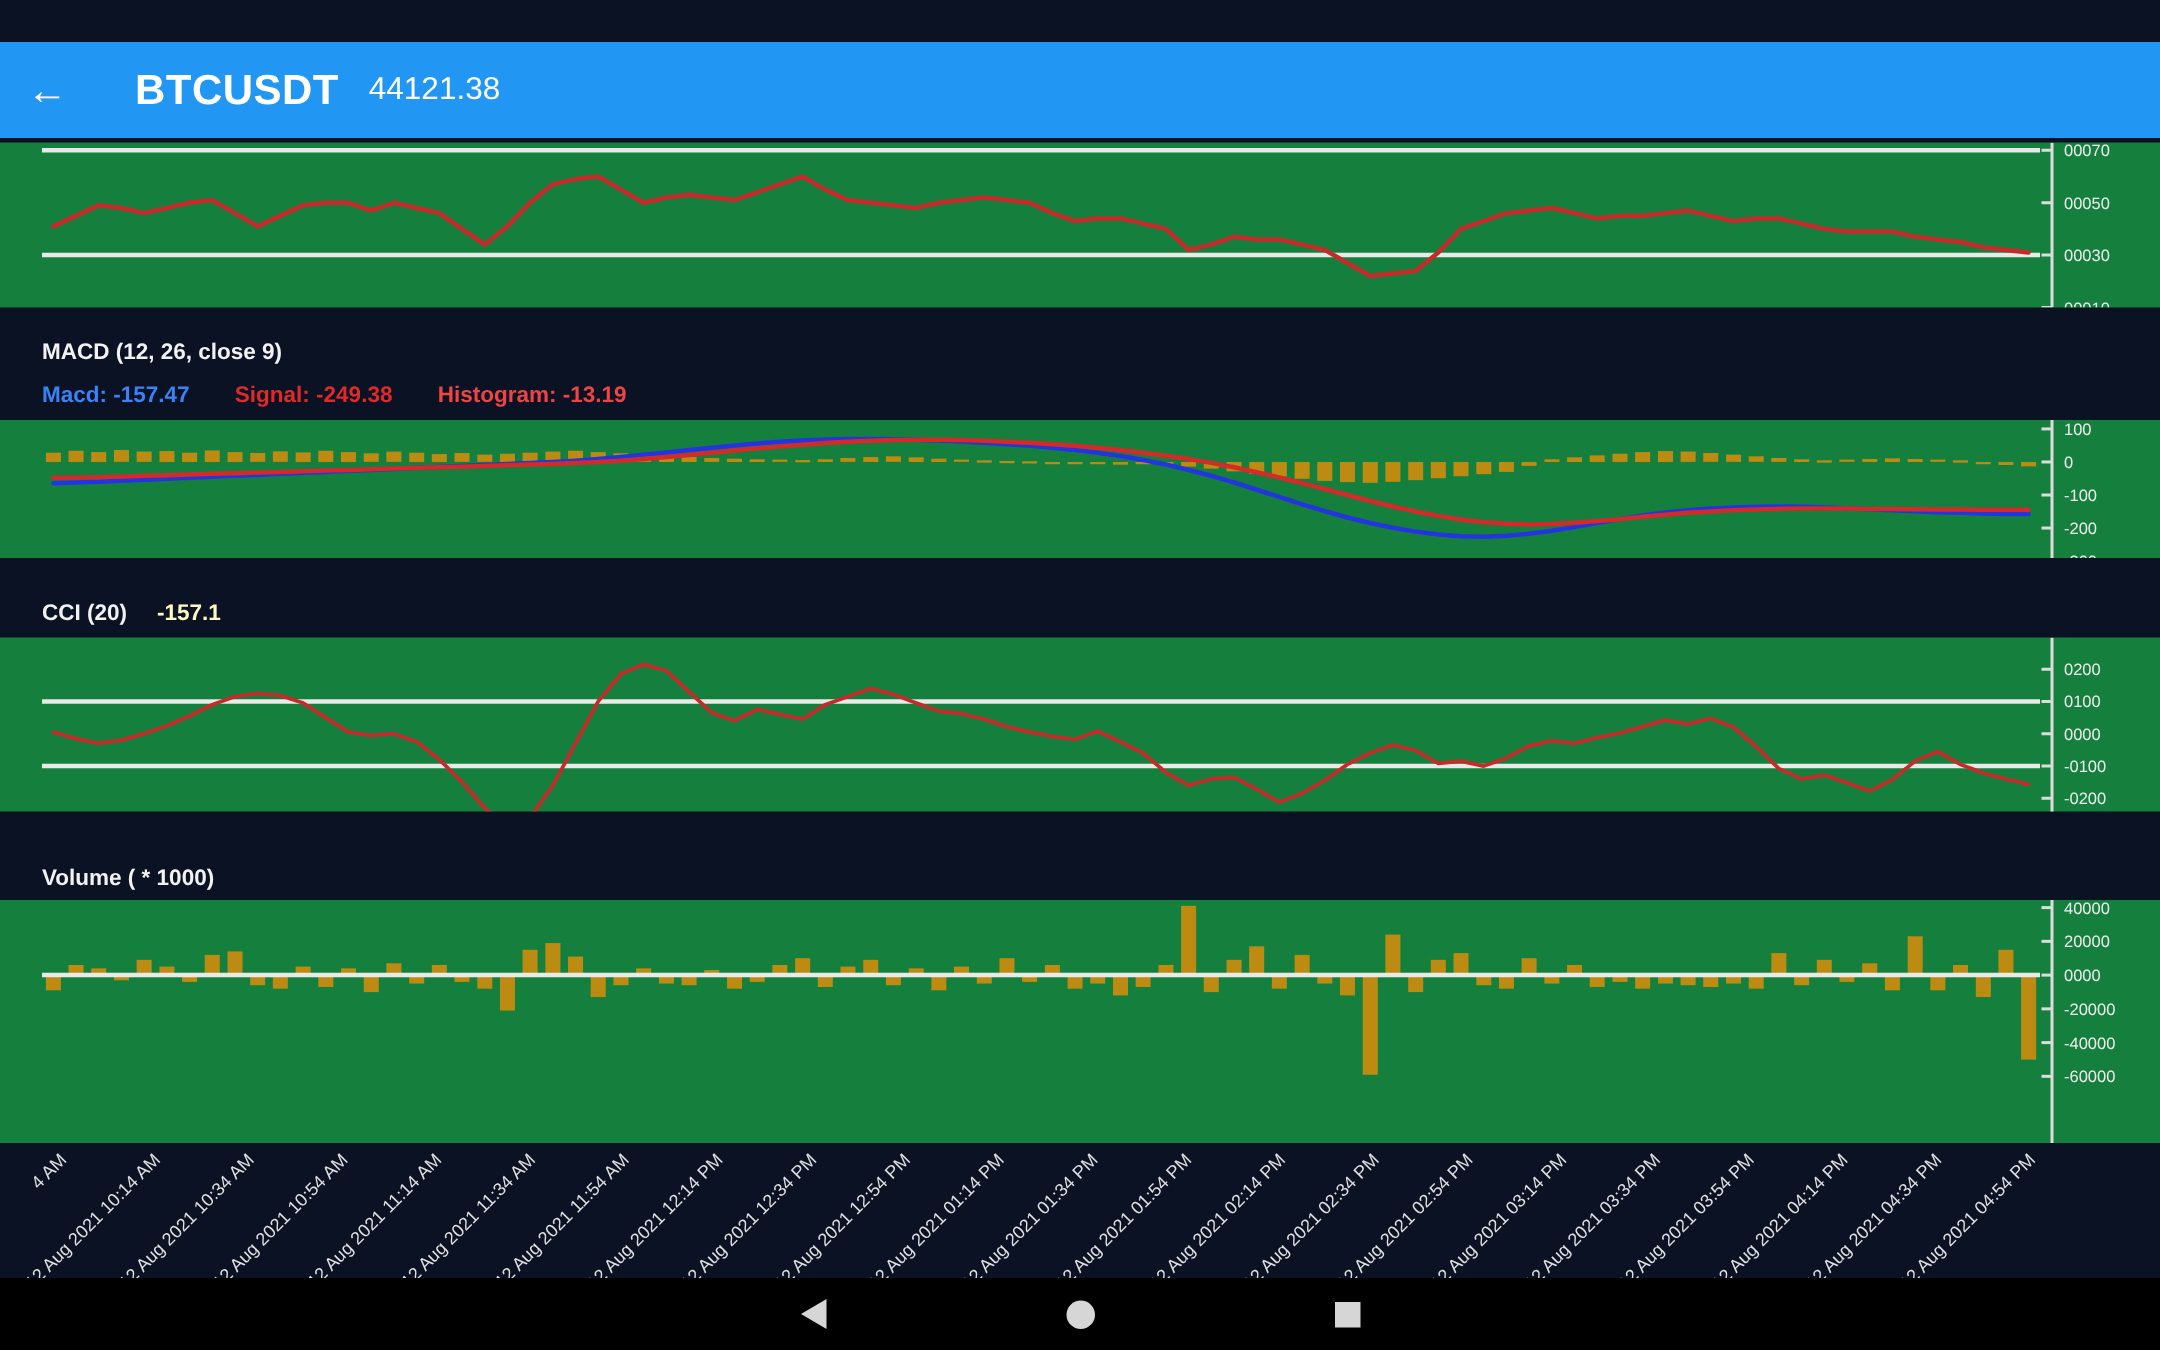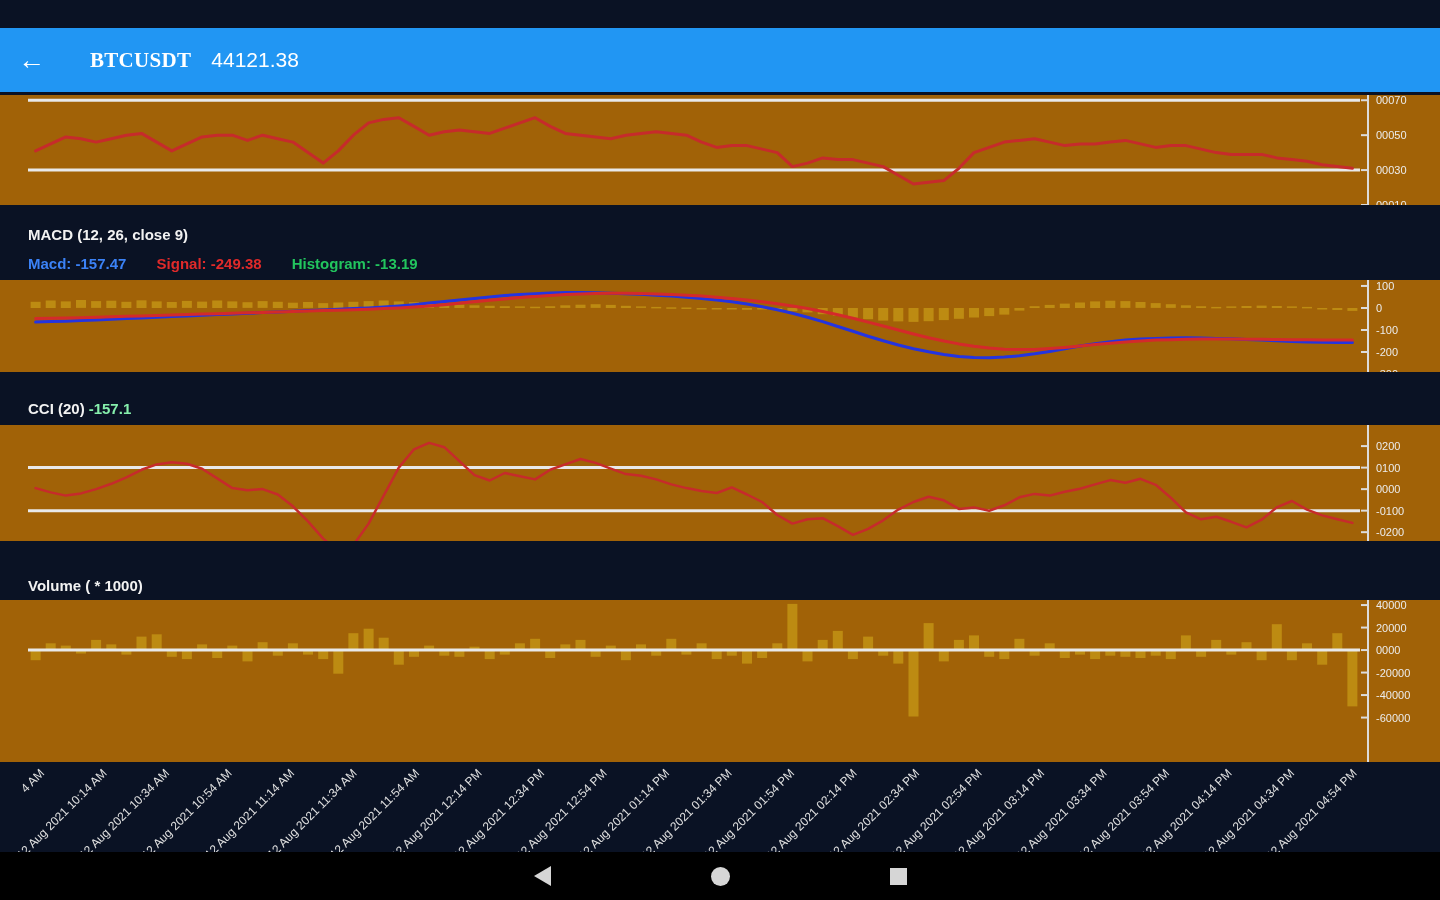--- a/index.html
+++ b/index.html
@@ -16,31 +16,31 @@
   .sb-note.hollow{background:transparent;border:2px solid #dfe5ea;box-sizing:border-box;}
   .sb-right{margin-left:auto;display:flex;align-items:center;gap:7px;}
   .sb-wifi{width:16px;height:12px;background:#eef2f5;clip-path:polygon(50% 100%,0 0,100% 0);}
   .sb-signal{width:15px;height:12px;background:#eef2f5;clip-path:polygon(0 100%,100% 100%,100% 0);}
   .sb-batt{width:9px;height:15px;background:#eef2f5;border-radius:1.5px;position:relative;}
   .sb-batt:before{content:"";position:absolute;top:-2px;left:2.5px;width:4px;height:2px;background:#eef2f5;}
   
   .app-bar{position:absolute;top:28px;left:0;width:1440px;height:64px;background:#2196f3;
     display:flex;align-items:center;padding:0 18px;box-sizing:border-box;}
   .back-btn{font-size:27px;color:#fff;width:44px;cursor:pointer;line-height:1;}
-  .ab-symbol{font-size:21px;font-weight:bold;color:#fff;margin-left:28px;letter-spacing:.3px;font-family:Liberation Serif, serif;}
+  .ab-symbol{font-size:28px;font-weight:bold;color:#fff;margin-left:28px;letter-spacing:.3px;}
   .ab-price{font-size:21px;font-weight:normal;color:#fff;margin-left:20px;}
   
-  .plot-row{position:absolute;left:0;width:1440px;background:#a16207;overflow:hidden;text-align:right;}
+  .plot-row{position:absolute;left:0;width:1440px;background:#15803d;overflow:hidden;text-align:right;}
   .plot-row svg{display:block;}
   .hdr{position:absolute;left:28px;font-size:15px;font-weight:bold;color:#f2f2f2;white-space:nowrap;}
   .readout span{margin-right:26px;}
   .macd-v{color:#3b82f6;}
   .signal-v{color:#e02a2a;}
-  .hist-v{color:#22c55e;}
-  .cci-v{color:#86efac;margin-left:4px;}
+  .hist-v{color:#ef4444;}
+  .cci-v{color:#fef9c3;margin-left:20px;}
   svg text{font-family:"Liberation Sans",sans-serif;}
   
   .nav-bar{position:absolute;top:852px;left:0;width:1440px;height:48px;background:#000;
     display:flex;align-items:center;justify-content:center;gap:160px;}
   .nav-back{width:0;height:0;border-top:10px solid transparent;border-bottom:10px solid transparent;
     border-right:17px solid #d6d6d6;cursor:pointer;}
   .nav-home{width:19px;height:19px;border-radius:50%;background:#d6d6d6;cursor:pointer;}
   .nav-recents{width:17px;height:17px;background:#d6d6d6;cursor:pointer;}
 </style>
 </head>

